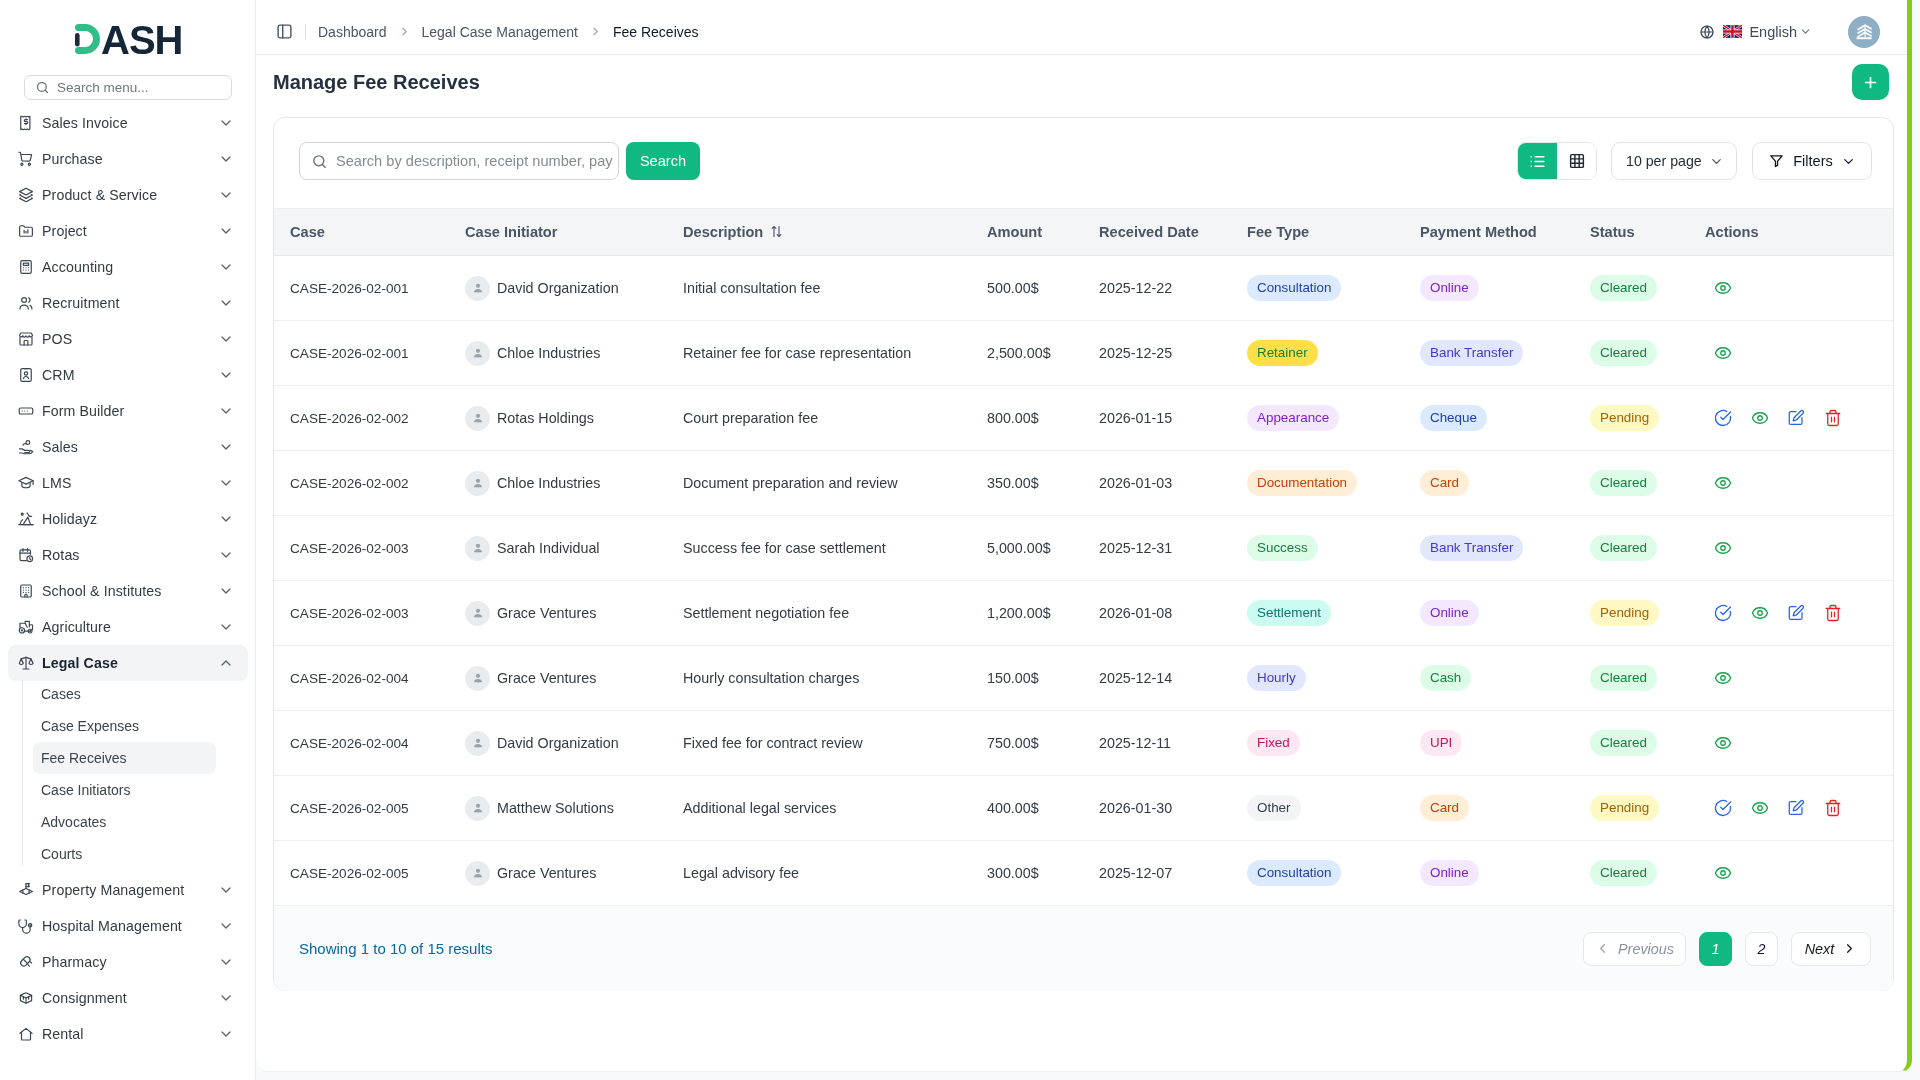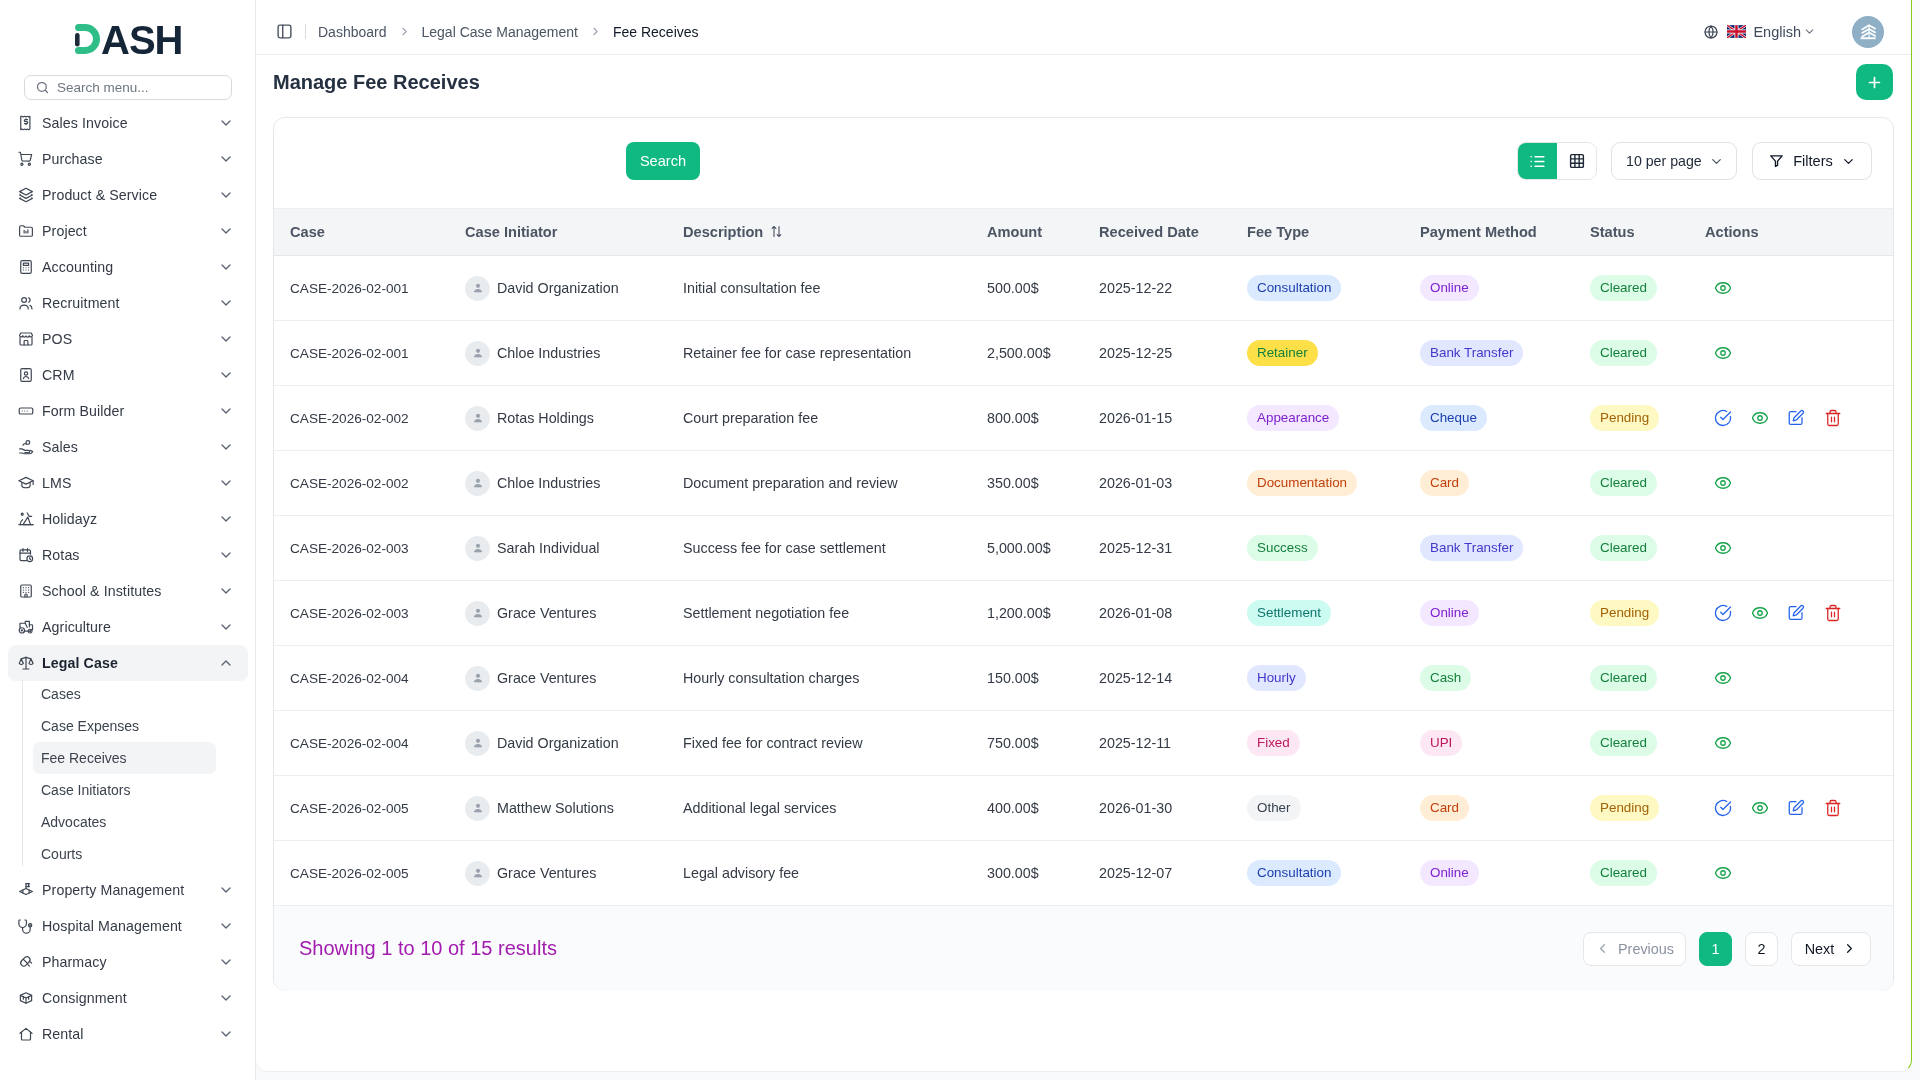--- a/index.html
+++ b/index.html
@@ -17,21 +17,21 @@
 .nitem.active { background:#f3f4f6; font-weight:bold; color:#1b2330; }
 .nico { width:18px; height:18px; display:flex; margin-right:7px; }
 .nlab { flex:1; letter-spacing:.1px; }
 .nchev { display:flex; }
 .submenu { position:relative; margin-top:-3px; padding:0 0 2px 0; }
 .subline { position:absolute; left:14px; top:2px; bottom:6px; width:1px; background:#e5e7eb; }
 .subitem { height:32px; margin-left:25px; display:flex; align-items:center; padding-left:8px;
   border-radius:7px; color:#3c434e; font-size:14px; }
 .subitem.cur { background:#f3f4f6; width:183px; }
 .main { position:absolute; left:256px; top:0; width:1656px; height:1072px; background:#fff;
-  border-radius:0 0 12px 12px; border-right:1px solid #84cc16; border-bottom:1px solid #eceef0; }
+  border-radius:0 0 12px 12px; border-right:5px solid #84cc16; border-bottom:1px solid #eceef0; }
 .topbar { position:absolute; left:0; top:0; right:0; height:55px; border-bottom:1px solid #e9ebee;
   display:flex; align-items:center; padding-top:9px; }
 .tb-left { display:flex; align-items:center; margin-left:20px; gap:12px; }
 .tb-sep { width:1px; height:15px; background:#d9dce1; }
 .bc { display:flex; align-items:center; gap:11px; font-size:14px; color:#4b5563; }
 .bc .cur { color:#111827; }
 .tb-right { margin-left:auto; display:flex; align-items:center; margin-right:95px; }
 .tb-right .flagw { margin-left:8px; display:flex; } .tb-right .eng { margin-left:7px; }
 .tb-right .echev { margin-left:2px; display:flex; }
 .eng { font-size:14.5px; color:#3f4a5c; margin-left:1px; }
@@ -65,24 +65,24 @@
 tbody td { height:65px; padding-left:16px; font-size:14.3px; color:#333a45; border-bottom:1px solid #edeef1;
   vertical-align:middle; white-space:nowrap; overflow:hidden; }
 .initwrap { display:flex; align-items:center; gap:7px; }
 .c-case { font-size:13.6px; }
 .rowav { width:25px; height:25px; border-radius:50%; background:#e9ecef; display:flex; align-items:center; justify-content:center; }
 .bdg { display:inline-block; padding:4px 10px; border-radius:999px; font-size:13.4px; line-height:18px; }
 .actwrap { display:flex; align-items:center; gap:18.5px; padding-left:9px; }
 .actwrap svg { display:block; }
 .cfoot { position:absolute; left:0; top:787px; width:1619px; height:86px; background:#fafbfc;
   border-top:1px solid #eceef0; border-radius:0 0 12px 12px; display:flex; align-items:center; }
-.showing { margin-left:25px; font-size:20px; color:#a21caf; }
+.showing { margin-left:25px; font-size:15px; color:#0369a1; }
 .pag { margin-left:auto; margin-right:22px; display:flex; align-items:center; gap:13px; }
 .pbtn { height:34px; border:1px solid #e5e7eb; border-radius:8px; background:#fff; display:flex;
-  align-items:center; justify-content:center; font-size:14.4px; }
+  align-items:center; justify-content:center; font-size:14.4px;font-style:italic; }
 .prev { width:103px; color:#8a93a0; gap:8px; }
 .p1 { width:33px; background:#10b981; border-color:#10b981; color:#fff; }
 .p2 { width:33px; color:#111827; }
 .next { width:80px; color:#111827; gap:8px; }
 </style></head>
 <body>
 <div class="sidebar">
   <div class="logo"><svg width="110" height="32" viewBox="0 0 110 32">
         <rect x="1" y="10" width="4.6" height="13.5" rx="2.3" fill="#1d2b3a"></rect>
         <path d="M4.5 4.5 H11 A11.5 11.5 0 0 1 11 27.5 H4.5" fill="none" stroke="#2fbd88" stroke-width="7" stroke-linecap="round"></path>
@@ -491,20 +491,27 @@
   </div>
   <div class="titlebar">
       <div class="title">Manage Fee Receives</div>
     </div>
   <div class="addbtn">
       <svg width="17" height="17" viewBox="0 0 24 24" fill="none" stroke="#fff" stroke-width="2.4" stroke-linecap="round">
         <path d="M12 5v14M5 12h14"></path>
       </svg>
     </div>
   <div class="card">
+    <div class="srch">
+        <svg width="17" height="17" viewBox="0 0 24 24" fill="none" stroke="#6b7280" stroke-width="2" stroke-linecap="round" stroke-linejoin="round">
+          <circle cx="11" cy="11" r="7"></circle>
+          <path d="m20 20-3.5-3.5"></path>
+        </svg>
+        <span>Search by description, receipt number, pay</span>
+      </div>
     <div class="srchbtn">Search</div>
     <div class="vtoggle">
         <div class="vt-a">
           <svg width="19" height="19" viewBox="0 0 24 24" fill="none" stroke="#ffffff" stroke-width="2.1" stroke-linecap="round" stroke-linejoin="round">
             <path d="M9 6h11M9 12h11M9 18h11"></path>
             <path d="M4 6h.01M4 12h.01M4 18h.01"></path>
           </svg>
         </div>
         <div class="vt-b">
           <svg width="18" height="18" viewBox="0 0 24 24" fill="none" stroke="#1f2937" stroke-width="1.9" stroke-linejoin="round">

